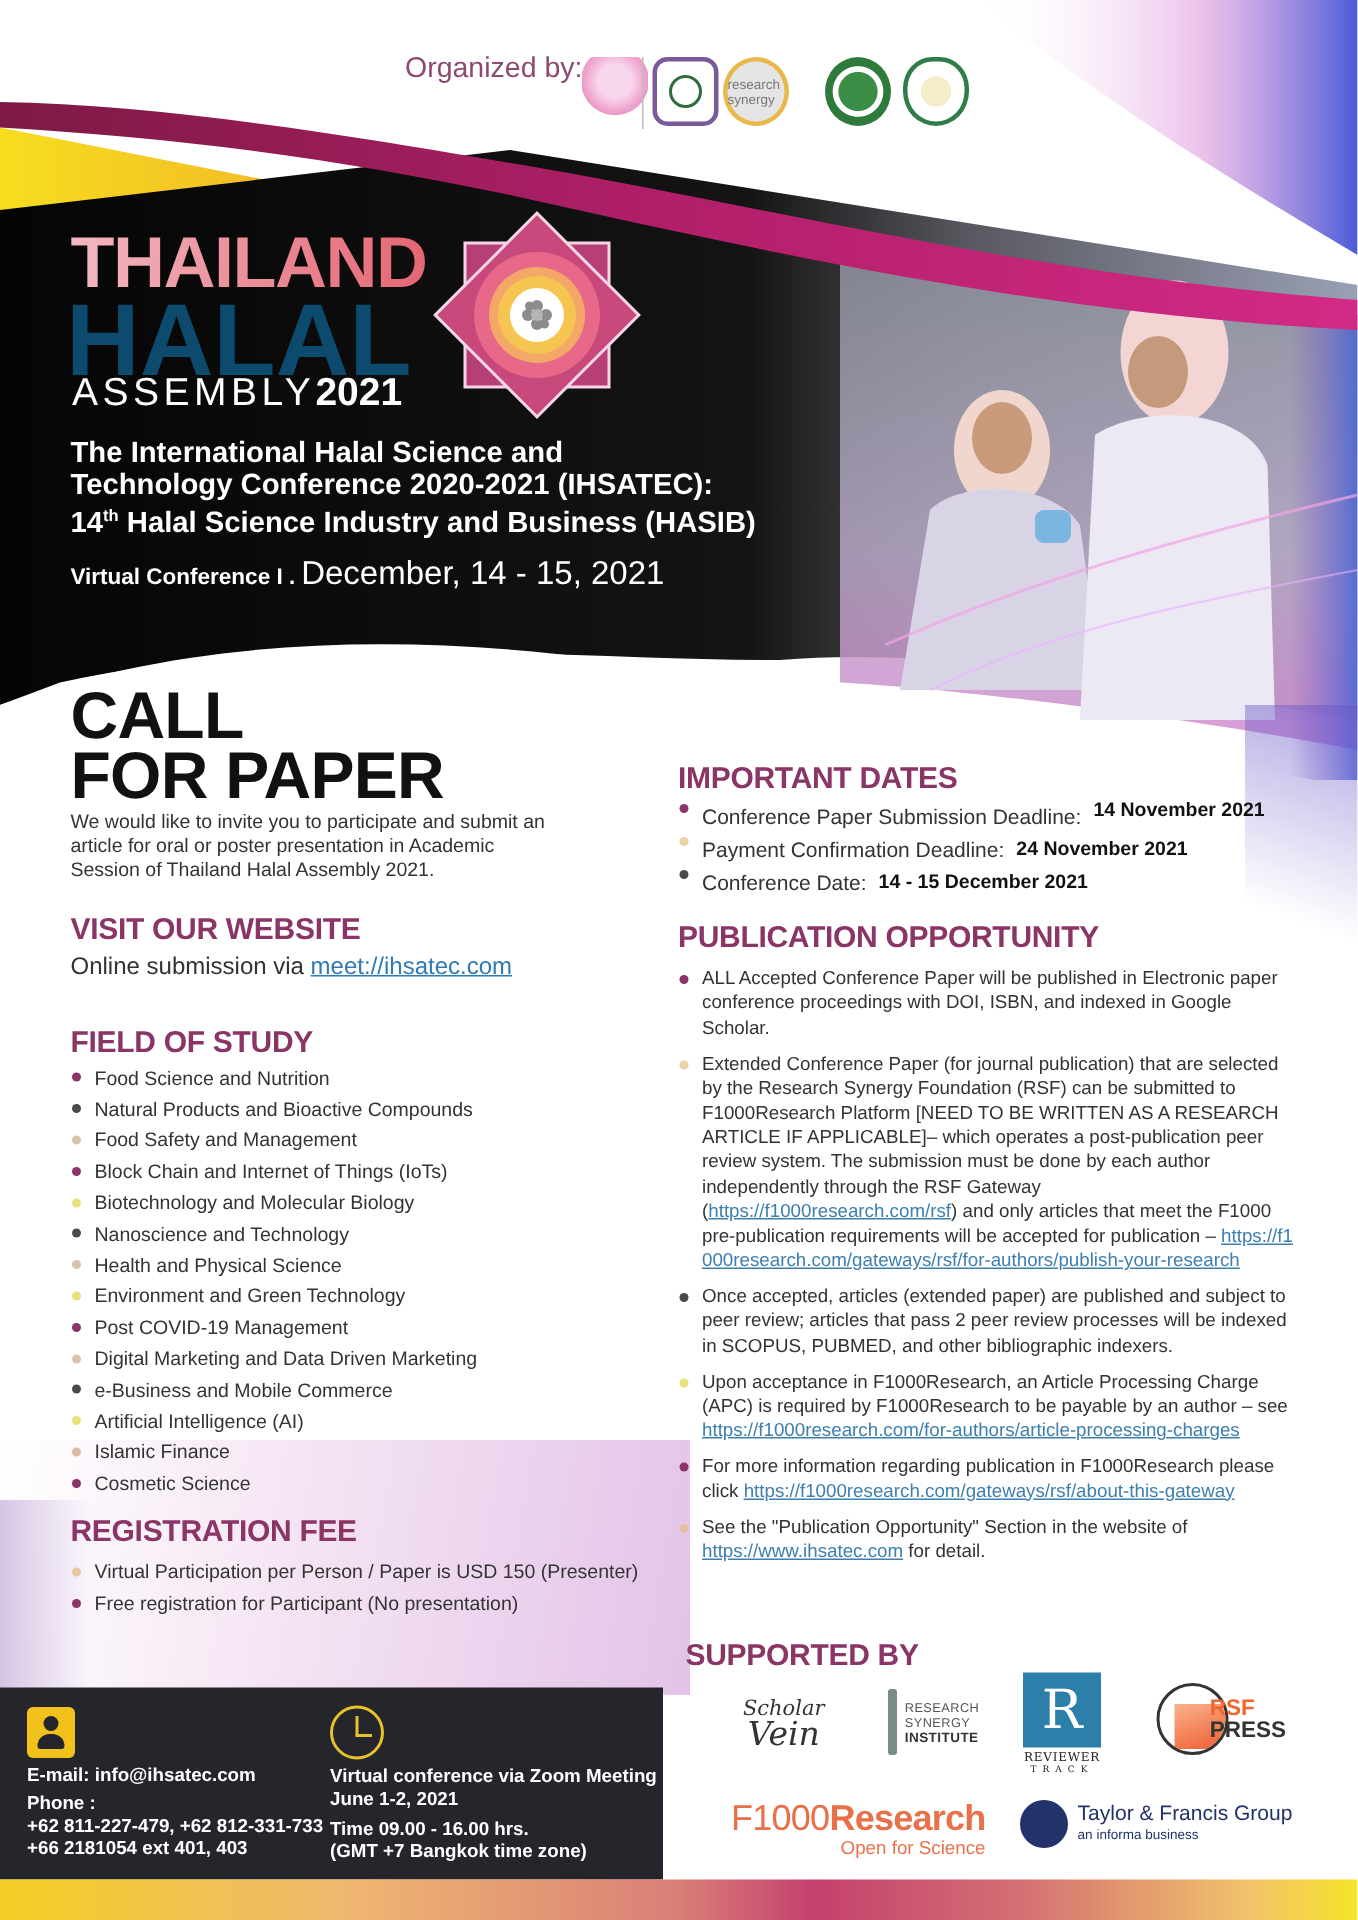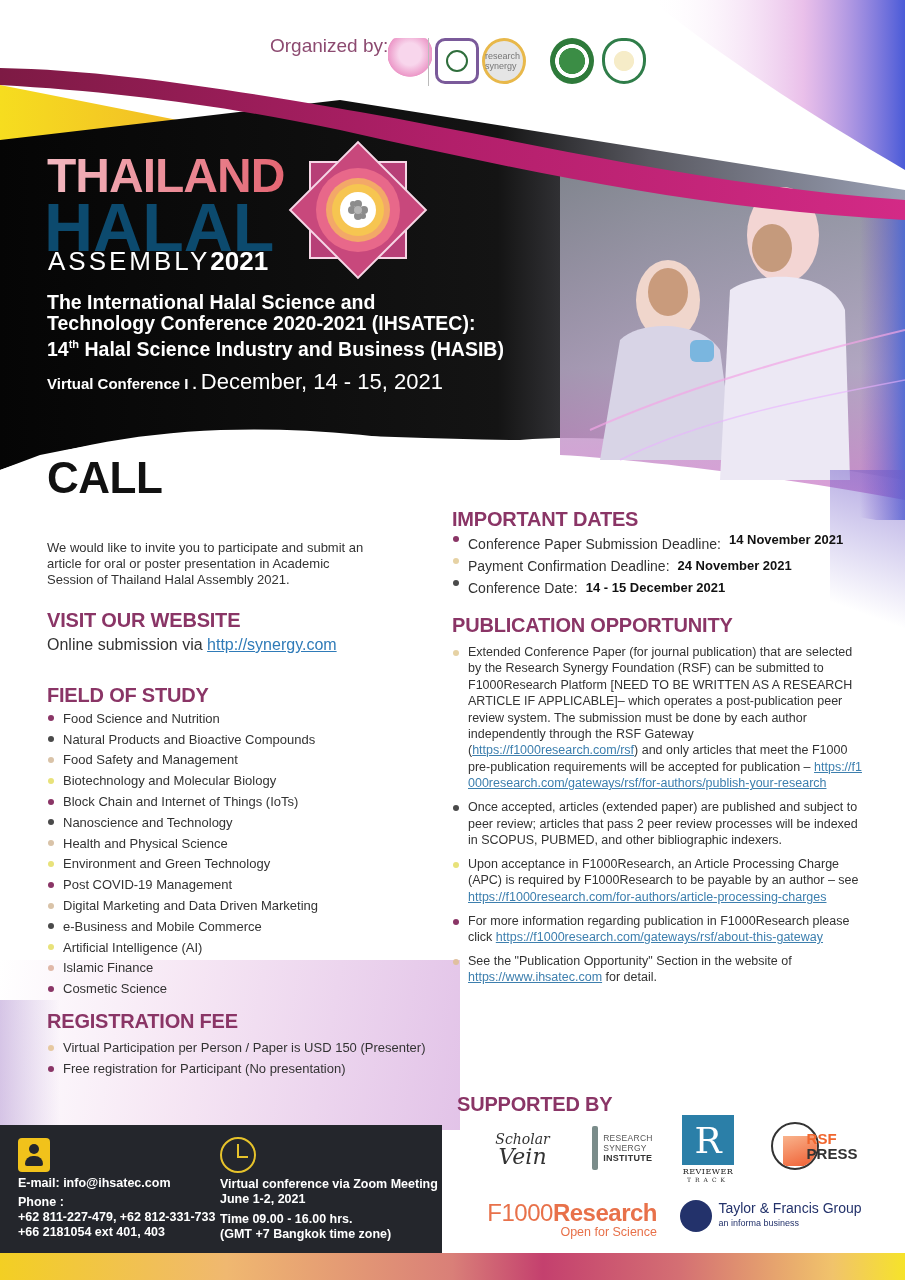--- a/index.html
+++ b/index.html
@@ -219,49 +219,50 @@
   <div>Technology Conference 2020-2021 (IHSATEC):</div>
   <div><span>14</span><sup>th</sup><span> Halal Science Industry and Business (HASIB)</span></div>
 </div>
 
 <div id="virtual-line" class="abs">
   <span id="virtual-label">Virtual Conference I .</span><span id="virtual-date">December, 14 - 15, 2021</span>
 </div>
 
 <div id="cfp-title" class="abs">
   <div>CALL</div>
+  <div>FOR PAPER</div>
 </div>
 <div id="cfp-desc" class="abs">We would like to invite you to participate and submit an article for oral or poster presentation in Academic Session of Thailand Halal Assembly 2021.</div>
 
 <div id="visit-h" class="abs section-h">VISIT OUR WEBSITE</div>
 <div id="visit-line" class="abs">
-  <span>Online submission via </span><a href="#">http://synergy.com</a>
+  <span>Online submission via </span><a href="#">meet://ihsatec.com</a>
 </div>
 
 <div id="field-h" class="abs section-h">FIELD OF STUDY</div>
 <ul id="field-list" class="abs">
   <li>
       <span class="dot" style="background: rgb(138, 53, 102);"></span>
       <span>Food Science and Nutrition</span>
     </li>
   <li>
       <span class="dot" style="background: rgb(74, 74, 74);"></span>
       <span>Natural Products and Bioactive Compounds</span>
     </li>
   <li>
       <span class="dot" style="background: rgb(217, 195, 168);"></span>
       <span>Food Safety and Management</span>
     </li>
   <li>
+      <span class="dot" style="background: rgb(138, 53, 102);"></span>
+      <span>Block Chain and Internet of Things (IoTs)</span>
+    </li>
+  <li>
       <span class="dot" style="background: rgb(232, 226, 122);"></span>
       <span>Biotechnology and Molecular Biology</span>
-    </li>
-  <li>
-      <span class="dot" style="background: rgb(138, 53, 102);"></span>
-      <span>Block Chain and Internet of Things (IoTs)</span>
     </li>
   <li>
       <span class="dot" style="background: rgb(74, 74, 74);"></span>
       <span>Nanoscience and Technology</span>
     </li>
   <li>
       <span class="dot" style="background: rgb(217, 195, 168);"></span>
       <span>Health and Physical Science</span>
     </li>
   <li>
@@ -320,20 +321,24 @@
     </li>
   <li>
       <span class="dot" style="background: rgb(74, 74, 74);"></span>
       <span>Conference Date:</span>
       <span class="date-val">14 - 15 December 2021</span>
     </li>
 </ul>
 
 <div id="pub-h" class="abs section-h">PUBLICATION OPPORTUNITY</div>
 <ul id="pub-list" class="abs">
+  <li>
+      <span class="dot" style="background: rgb(138, 53, 102);"></span>
+      <span><span>ALL Accepted Conference Paper will be published in Electronic paper conference proceedings with DOI, ISBN, and indexed in Google Scholar.</span></span>
+    </li>
   <li>
       <span class="dot" style="background: rgb(230, 210, 164);"></span>
       <span><span>Extended Conference Paper (for journal publication) that are selected by the Research Synergy Foundation (RSF) can be submitted to F1000Research Platform [NEED TO BE WRITTEN AS A RESEARCH ARTICLE IF APPLICABLE]– which operates a post-publication peer review system. The submission must be done by each author independently through the RSF Gateway (</span><a href="#" class="link">https://f1000research.com/rsf</a><span>) and only articles that meet the F1000 pre-publication requirements will be accepted for publication – </span><a href="#" class="link" style="word-break:break-all;">https://f1000research.com/gateways/rsf/for-authors/publish-your-research</a></span>
     </li>
   <li>
       <span class="dot" style="background: rgb(74, 74, 74);"></span>
       <span><span>Once accepted, articles (extended paper) are published and subject to peer review; articles that pass 2 peer review processes will be indexed in SCOPUS, PUBMED, and other bibliographic indexers.</span></span>
     </li>
   <li>
       <span class="dot" style="background: rgb(232, 226, 122);"></span>

